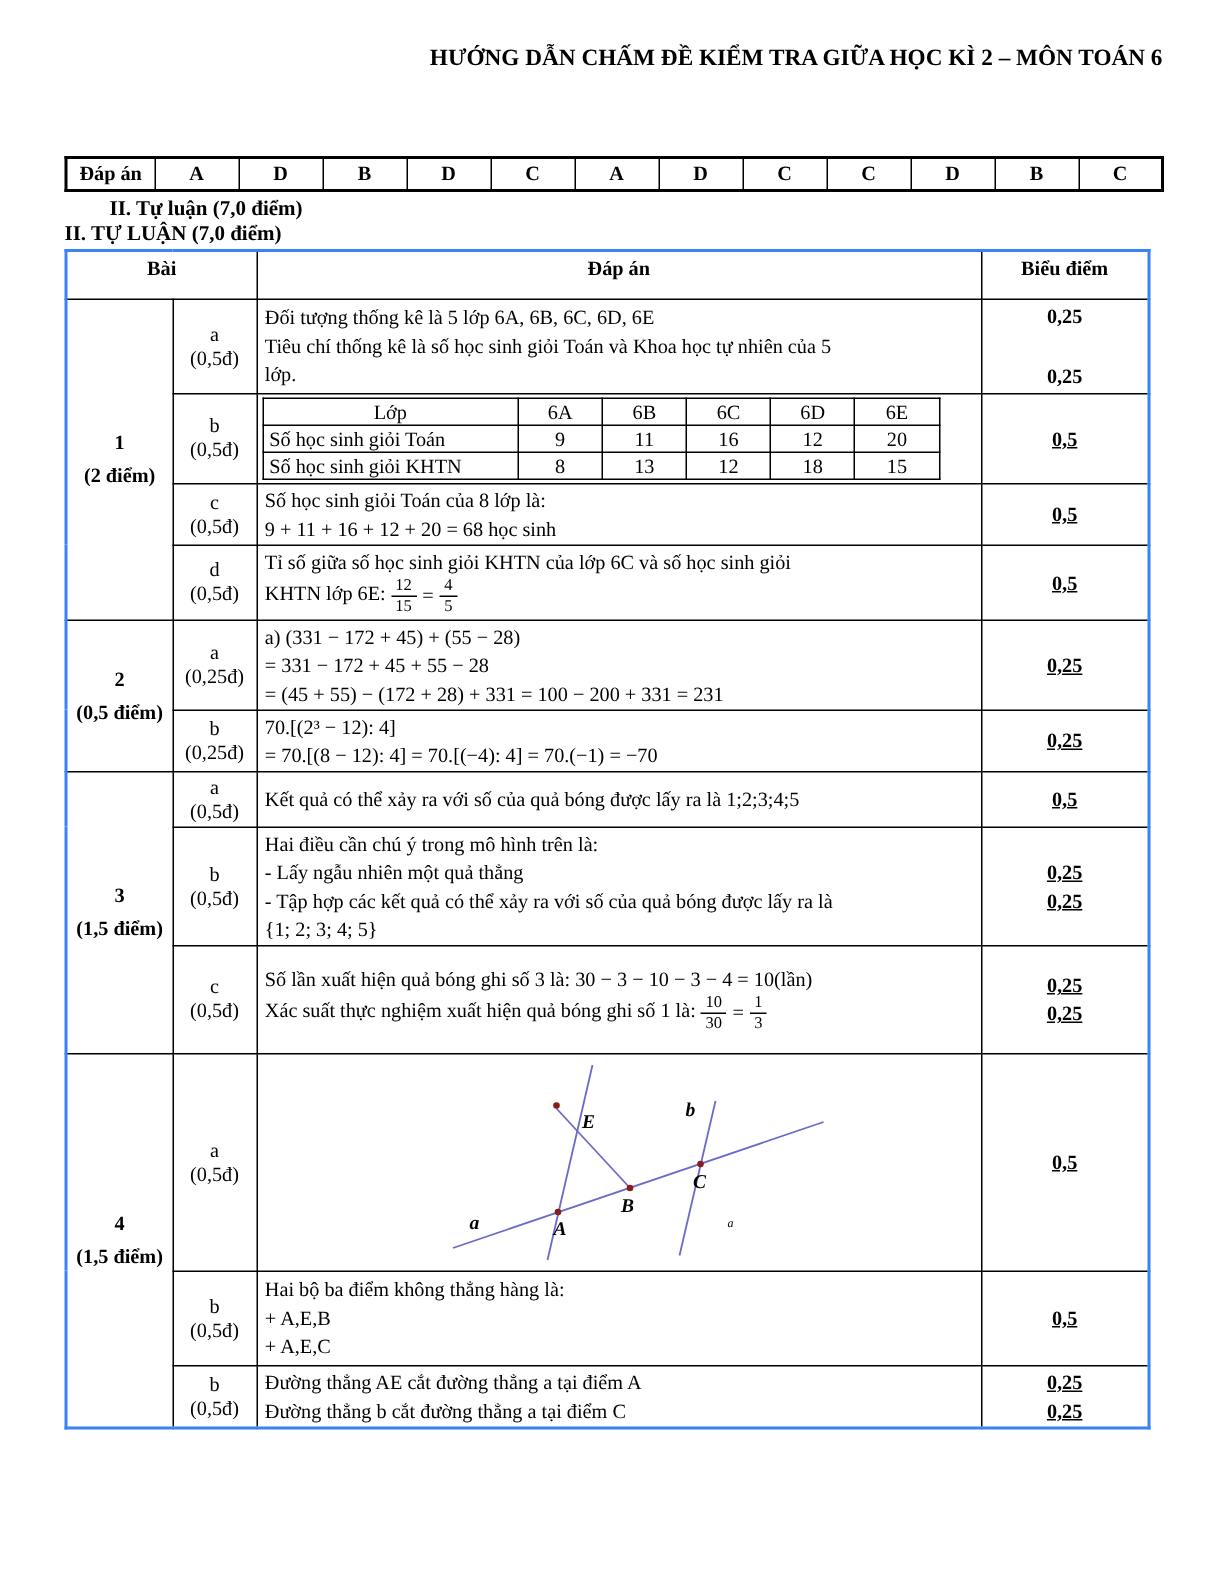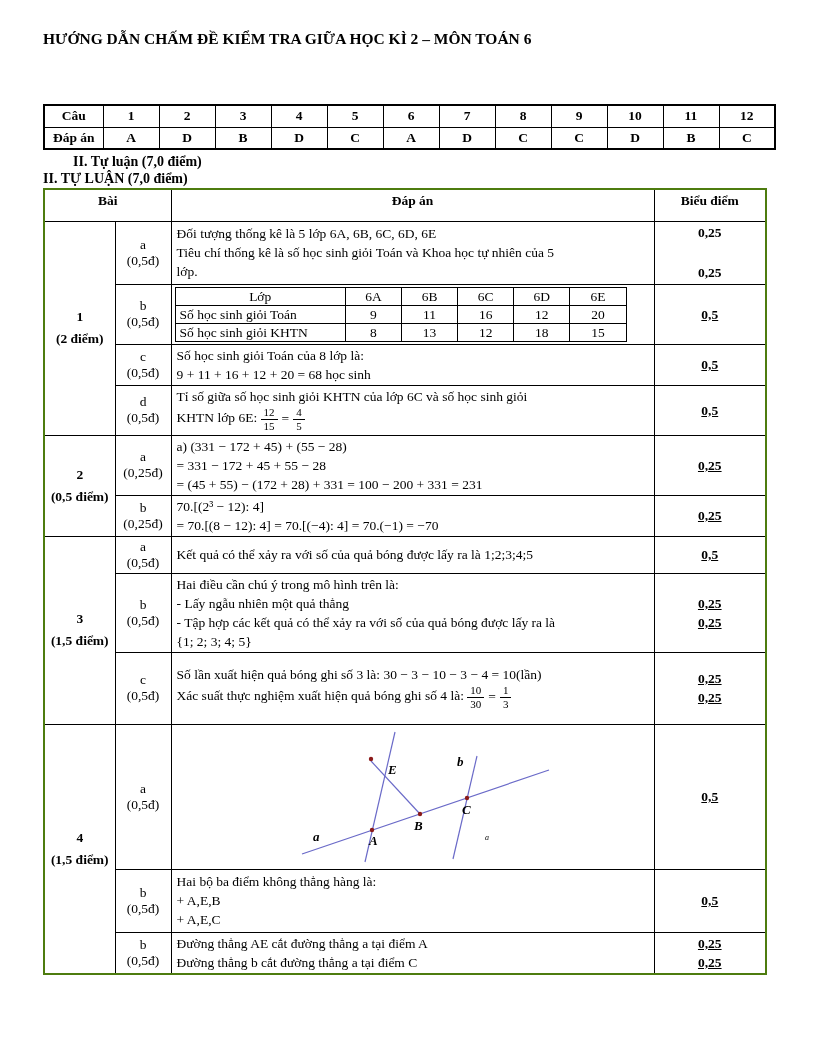--- a/index.html
+++ b/index.html
@@ -4,41 +4,41 @@
 <style>
   * { box-sizing: border-box; }
   html,body { margin:0; padding:0; background:#fff; }
   body {
     width:816px; height:1056px;
     font-family:"Liberation Serif","DejaVu Serif",serif;
     color:#000; font-size:13.5px;
   }
   .page { position:relative; width:816px; height:1056px; padding:30px 41px 0 43px; }
 
-  .title { text-align:left; font-weight:bold; font-size:15.5px; margin:0 0 10px 0; }
+  .title { text-align:right; font-weight:bold; font-size:15.5px; margin:0 0 10px 0; }
 
   .header-row { position:relative; height:46px; }
   .exam-box {
     position:absolute; left:25px; top:0;
     border:2px solid #3a3a3a; padding:4px 12px;
     font-weight:bold; font-size:14.5px; background:#fff;
   }
   .year { text-align:center; font-weight:bold; font-size:14.5px; padding-top:14px; }
 
   .sec1-heading { margin:2px 0 5px 27px; font-size:14px; }
   .sec1-heading .b { font-weight:bold; }
 
   table { border-collapse:collapse; }
   table.mc { width:732px; table-layout:fixed; border:2px solid #000; }
   table.mc td { border:1px solid #000; text-align:center; font-weight:bold; height:22px; font-size:13.5px; }
 
   .sec2-h1 { font-weight:bold; font-size:14px; margin:4px 0 0 30px; }
   .sec2-h2 { font-weight:bold; font-size:14px; margin:1px 0 1px 0; }
 
-  table.essay { width:722px; table-layout:fixed; border:2px solid #4d7c0f; }
+  table.essay { width:722px; table-layout:fixed; border:2px solid #3b82f6; }
   table.essay th, table.essay td { border:1px solid #000; font-size:13.5px; padding:1px 5px; vertical-align:middle; }
   table.essay th { font-weight:bold; text-align:center; vertical-align:top; padding-top:3px; }
 
   td.cell-bai { text-align:center; font-weight:bold; vertical-align:middle; padding:0 2px; }
   td.cell-bai .num { margin-bottom:6px; }
   td.cell-part { text-align:center; font-size:13px; padding:0 1px; line-height:16px; }
   td.cell-content { vertical-align:top; line-height:19px; padding:1px 7px;margin-left:20px; }
   td.cell-score { text-align:center; font-weight:bold; }
   td.cell-score div { line-height:19px;text-decoration:underline; }
   td.v-top { vertical-align:top; padding-top:3px; }
@@ -81,35 +81,20 @@
         <col style="width:56px">
         <col style="width:56px">
         <col style="width:56px">
         <col style="width:56px">
         <col style="width:56px">
         <col style="width:56px">
         <col style="width:56px">
         <col style="width:56px">
     </colgroup>
     <tbody>
-        <tr>
-      <td>Câu</td>
-      <td>1</td>
-      <td>2</td>
-      <td>3</td>
-      <td>4</td>
-      <td>5</td>
-      <td>6</td>
-      <td>7</td>
-      <td>8</td>
-      <td>9</td>
-      <td>10</td>
-      <td>11</td>
-      <td>12</td>
-    </tr>
     <tr>
       <td>Đáp án</td>
       <td>A</td>
       <td>D</td>
       <td>B</td>
       <td>D</td>
       <td>C</td>
       <td>A</td>
       <td>D</td>
       <td>C</td>
@@ -302,21 +287,21 @@
       </td>
     </tr>
 
     <tr style="height:72px">
       <td class="cell-part">
         <div>c</div>
         <div>(0,5đ)</div>
       </td>
       <td class="cell-content">
         <div>Số lần xuất hiện quả bóng ghi số 3 là: 30 − 3 − 10 − 3 − 4 = 10(lần)</div>
-        <div><span>Xác suất thực nghiệm xuất hiện quả bóng ghi số 4 là: </span><span class="frac"><span class="fnum">10</span><span class="fden">30</span></span><span class="eq">=</span><span class="frac"><span class="fnum">1</span><span class="fden">3</span></span></div>
+        <div><span>Xác suất thực nghiệm xuất hiện quả bóng ghi số 1 là: </span><span class="frac"><span class="fnum">10</span><span class="fden">30</span></span><span class="eq">=</span><span class="frac"><span class="fnum">1</span><span class="fden">3</span></span></div>
       </td>
       <td class="cell-score">
         <div>0,25</div>
         <div>0,25</div>
       </td>
     </tr>
 
     <tr style="height:140px">
       <td rowspan="3" class="cell-bai">
         <div class="num">4</div>

